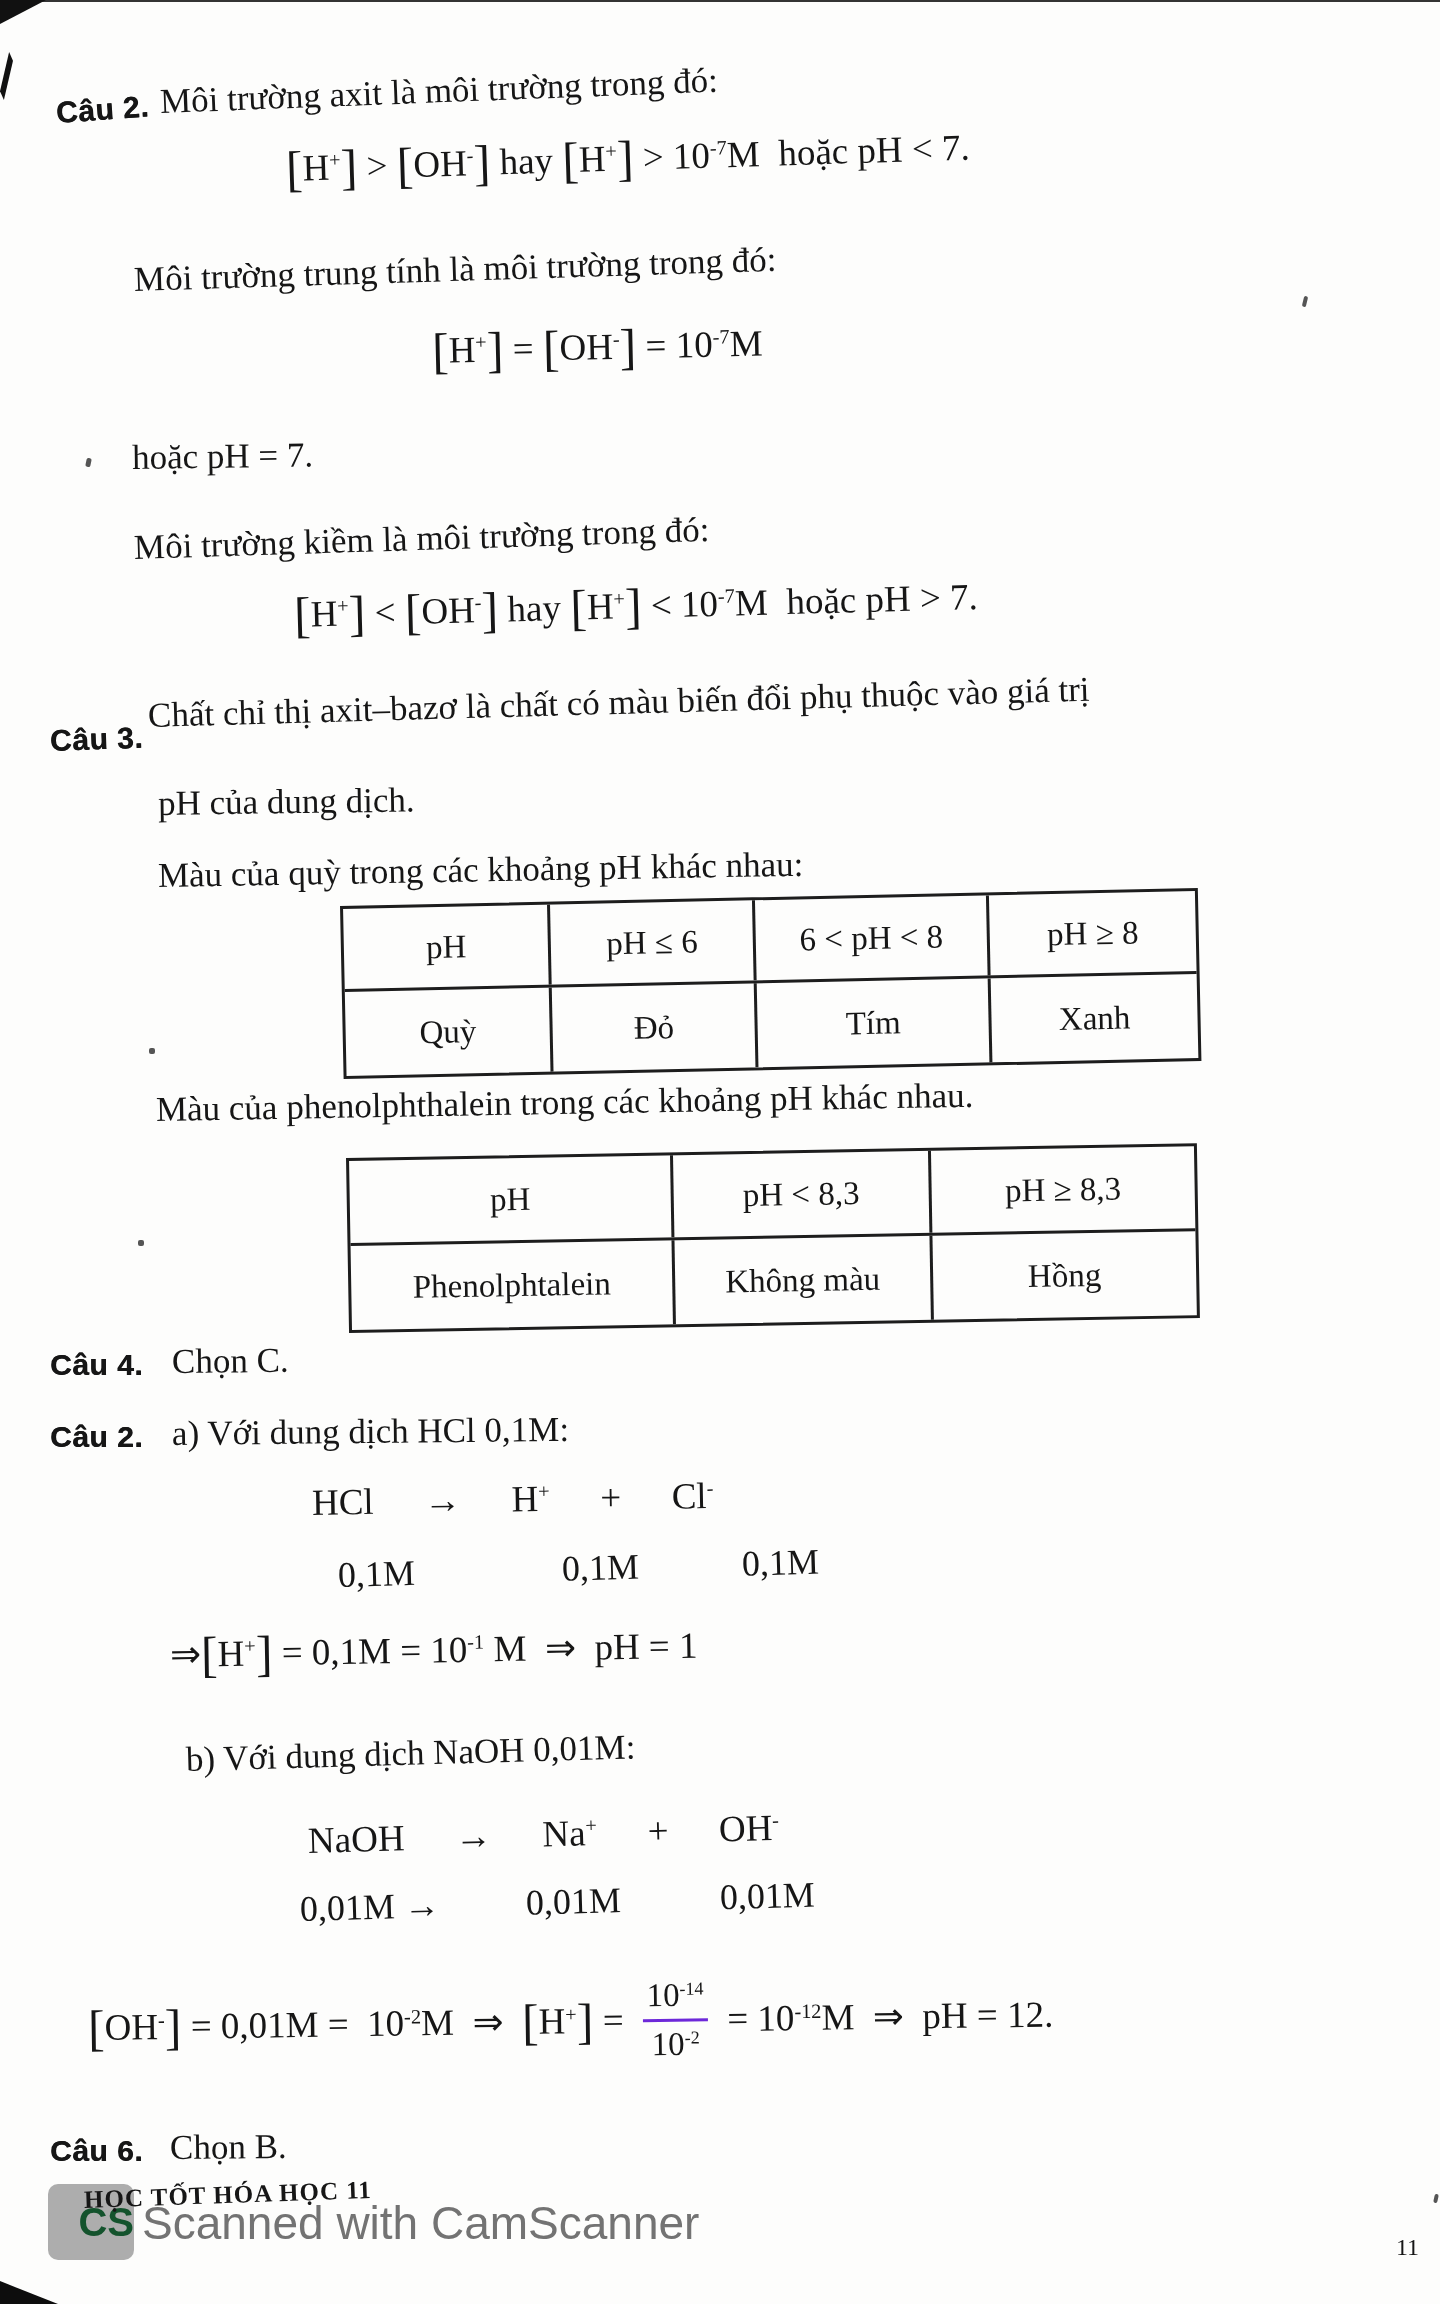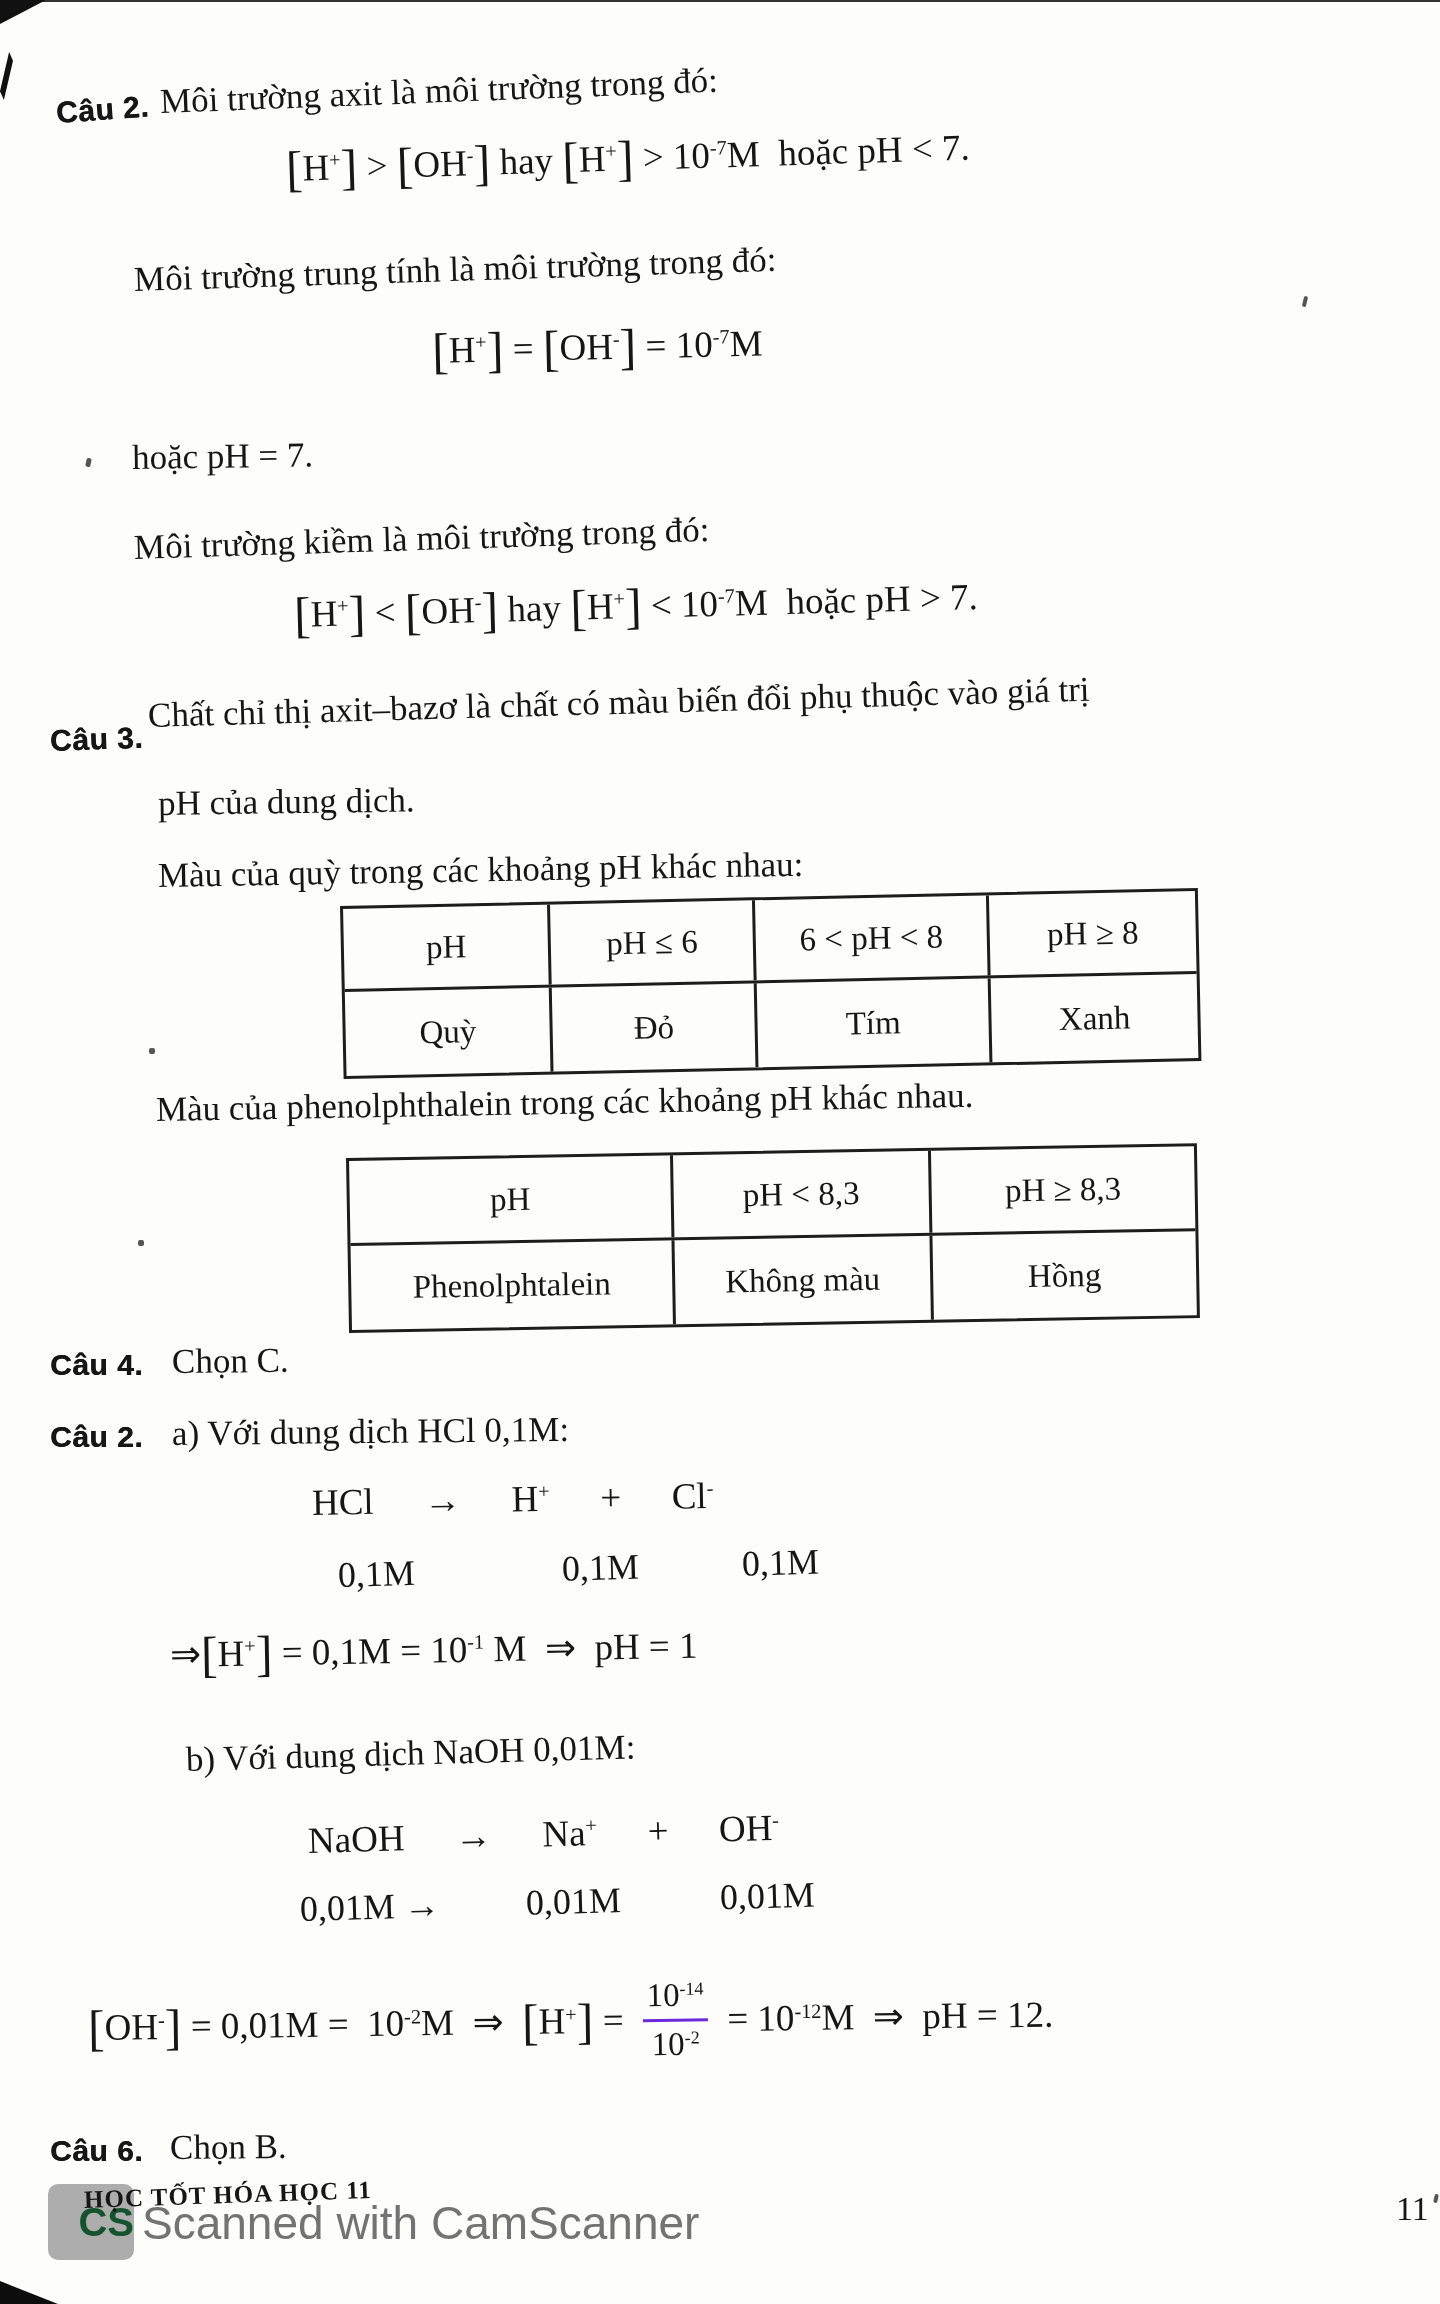--- a/index.html
+++ b/index.html
@@ -47,21 +47,21 @@
   }
   .watermark-text{
     position:absolute;z-index:1;color:#737373;
     font-family:"Liberation Sans",sans-serif;font-size:46px;white-space:pre;
   }
   .cs-logo{
     position:absolute;z-index:1;width:86px;height:76px;background:#adadad;
     border-radius:10px;display:flex;align-items:center;justify-content:flex-end;
     color:#14532d;font-family:"Liberation Sans",sans-serif;font-weight:700;font-size:40px;
   }
-  .page-num{position:absolute;font-size:34px;white-space:pre;}
+  .page-num{position:absolute;font-size:24px;white-space:pre;margin-top:44px;}
   .artifact{position:absolute;background:#111;}
   .speck{position:absolute;background:#555;border-radius:2px;}
 </style>
 </head>
 <body>
 
 <div class="page">
 
   <div class="artifact" style="left:0;top:0;width:1440px;height:2px;opacity:.85;"></div>
   <div class="artifact" style="left:0;top:0;width:46px;height:24px;clip-path:polygon(0 0,100% 0,0 100%);"></div>

